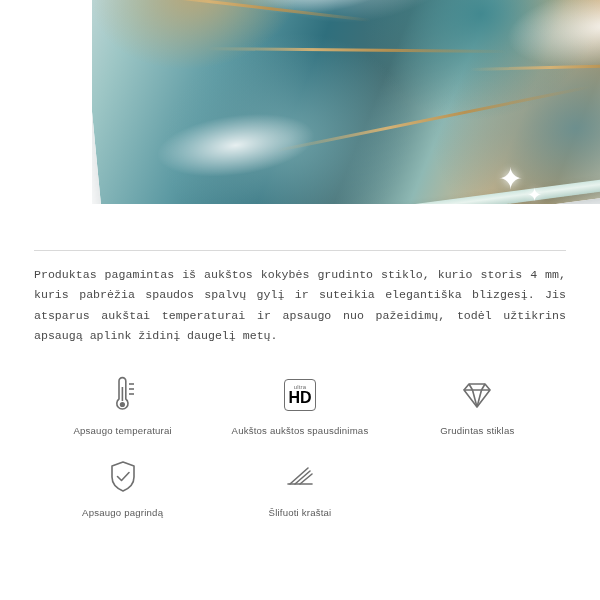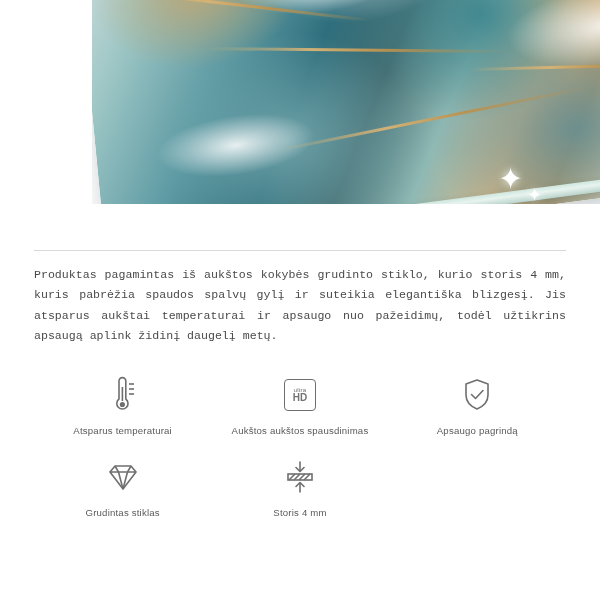--- a/index.html
+++ b/index.html
@@ -163,21 +163,21 @@
     height: 30px;
     border: 1.6px solid #6f6f6f;
     border-radius: 4px;
     display: flex;
     flex-direction: column;
     align-items: center;
     justify-content: center;
     line-height: 1;
   }
   .ultrahd .u1 { font-size: 6px; color: #6f6f6f; letter-spacing: .2px; }
-  .ultrahd .u2 { font-size: 10px; font-weight: bold; color: #737373; margin-top: 0; }
+  .ultrahd .u2 { font-size: 16px; font-weight: bold; color: #000000; margin-top: 0; }
   svg { display: block; }
 </style>
 </head>
 <body>
 
 <div class="page">
 
   <div class="hero">
     <div class="hero-plate">
       <div class="wisp w1"></div>
@@ -208,70 +208,65 @@
         <div class="ficon">
           <svg width="34" height="40" viewBox="0 0 34 40" fill="none" stroke="#6f6f6f" stroke-width="1.6">
             <path d="M13 6a3.4 3.4 0 0 1 6.8 0v18a5.6 5.6 0 1 1-6.8 0z" stroke-linejoin="round"></path>
             <line x1="16.4" y1="12" x2="16.4" y2="26"></line>
             <circle cx="16.4" cy="29.5" r="2.6" fill="#6f6f6f" stroke="none"></circle>
             <line x1="23" y1="9" x2="28" y2="9"></line>
             <line x1="23" y1="14" x2="28" y2="14"></line>
             <line x1="23" y1="19" x2="28" y2="19"></line>
           </svg>
         </div>
-        <div class="flabel">Atsparus temperaturai</div>
+        <div class="flabel">Apsaugo temperaturai</div>
       </div>
 
       <div class="feature">
         <div class="ficon">
           <div class="ultrahd">
             <span class="u1">ultra</span>
             <span class="u2">HD</span>
           </div>
         </div>
         <div class="flabel">Aukštos aukštos spausdinimas</div>
-      </div>
-
-      <div class="feature">
-        <div class="ficon">
-          <svg width="34" height="40" viewBox="0 0 34 40" fill="none" stroke="#6f6f6f" stroke-width="1.6">
-            <path d="M17 5l11 4v11c0 7-5 11.5-11 14-6-2.5-11-7-11-14V9z" stroke-linejoin="round"></path>
-            <polyline points="11.5,19.5 15.5,23.5 23,15.5" stroke-linecap="round" stroke-linejoin="round"></polyline>
-          </svg>
-        </div>
-        <div class="flabel">Apsaugo pagrindą</div>
       </div>
 
       <div class="feature">
         <div class="ficon">
           <svg width="40" height="34" viewBox="0 0 40 34" fill="none" stroke="#6f6f6f" stroke-width="1.6">
             <path d="M7 12h26L20 29z" stroke-linejoin="round"></path>
             <path d="M7 12l5-6h16l5 6" stroke-linejoin="round"></path>
             <line x1="12" y1="6" x2="15.5" y2="12"></line>
             <line x1="28" y1="6" x2="24.5" y2="12"></line>
             <line x1="15.5" y1="12" x2="20" y2="29"></line>
             <line x1="24.5" y1="12" x2="20" y2="29"></line>
           </svg>
         </div>
         <div class="flabel">Grudintas stiklas</div>
       </div>
 
-
-      <div class="feature">
-        <div class="ficon">
-          <svg width="36" height="38" viewBox="0 0 36 38" fill="none" stroke="#6f6f6f" stroke-width="1.6">
-            <line x1="18" y1="4" x2="18" y2="13" stroke-linecap="round"></line>
-            <polyline points="14,9.5 18,13.5 22,9.5" stroke-linecap="round" stroke-linejoin="round"></polyline>
-            <rect x="6" y="16" width="24" height="6"></rect>
-            <line x1="7" y1="22" x2="13" y2="16"></line>
-            <line x1="12" y1="22" x2="18" y2="16"></line>
-            <line x1="17" y1="22" x2="23" y2="16"></line>
-            <line x1="22" y1="22" x2="28" y2="16"></line>
-            <line x1="18" y1="34" x2="18" y2="25" stroke-linecap="round"></line>
-            <polyline points="14,28.5 18,24.5 22,28.5" stroke-linecap="round" stroke-linejoin="round"></polyline>
-          </svg>
-        </div>
-        <div class="flabel">Storis 4 mm</div>
-      </div>
+      <div class="feature">
+        <div class="ficon">
+          <svg width="34" height="40" viewBox="0 0 34 40" fill="none" stroke="#6f6f6f" stroke-width="1.6">
+            <path d="M17 5l11 4v11c0 7-5 11.5-11 14-6-2.5-11-7-11-14V9z" stroke-linejoin="round"></path>
+            <polyline points="11.5,19.5 15.5,23.5 23,15.5" stroke-linecap="round" stroke-linejoin="round"></polyline>
+          </svg>
+        </div>
+        <div class="flabel">Apsaugo pagrindą</div>
+      </div>
+
+      <div class="feature">
+        <div class="ficon">
+          <svg width="36" height="34" viewBox="0 0 36 34" fill="none" stroke="#6f6f6f" stroke-width="1.6">
+            <path d="M8 24L26 8" stroke-linecap="round"></path>
+            <path d="M13 24L28 11" stroke-linecap="round"></path>
+            <path d="M18 24L30 14" stroke-linecap="round"></path>
+            <path d="M6 24h24" stroke-linecap="round"></path>
+          </svg>
+        </div>
+        <div class="flabel">Šlifuoti kraštai</div>
+      </div>
+
 
     </div>
   </div>
 </div>
 
 </body></html>

